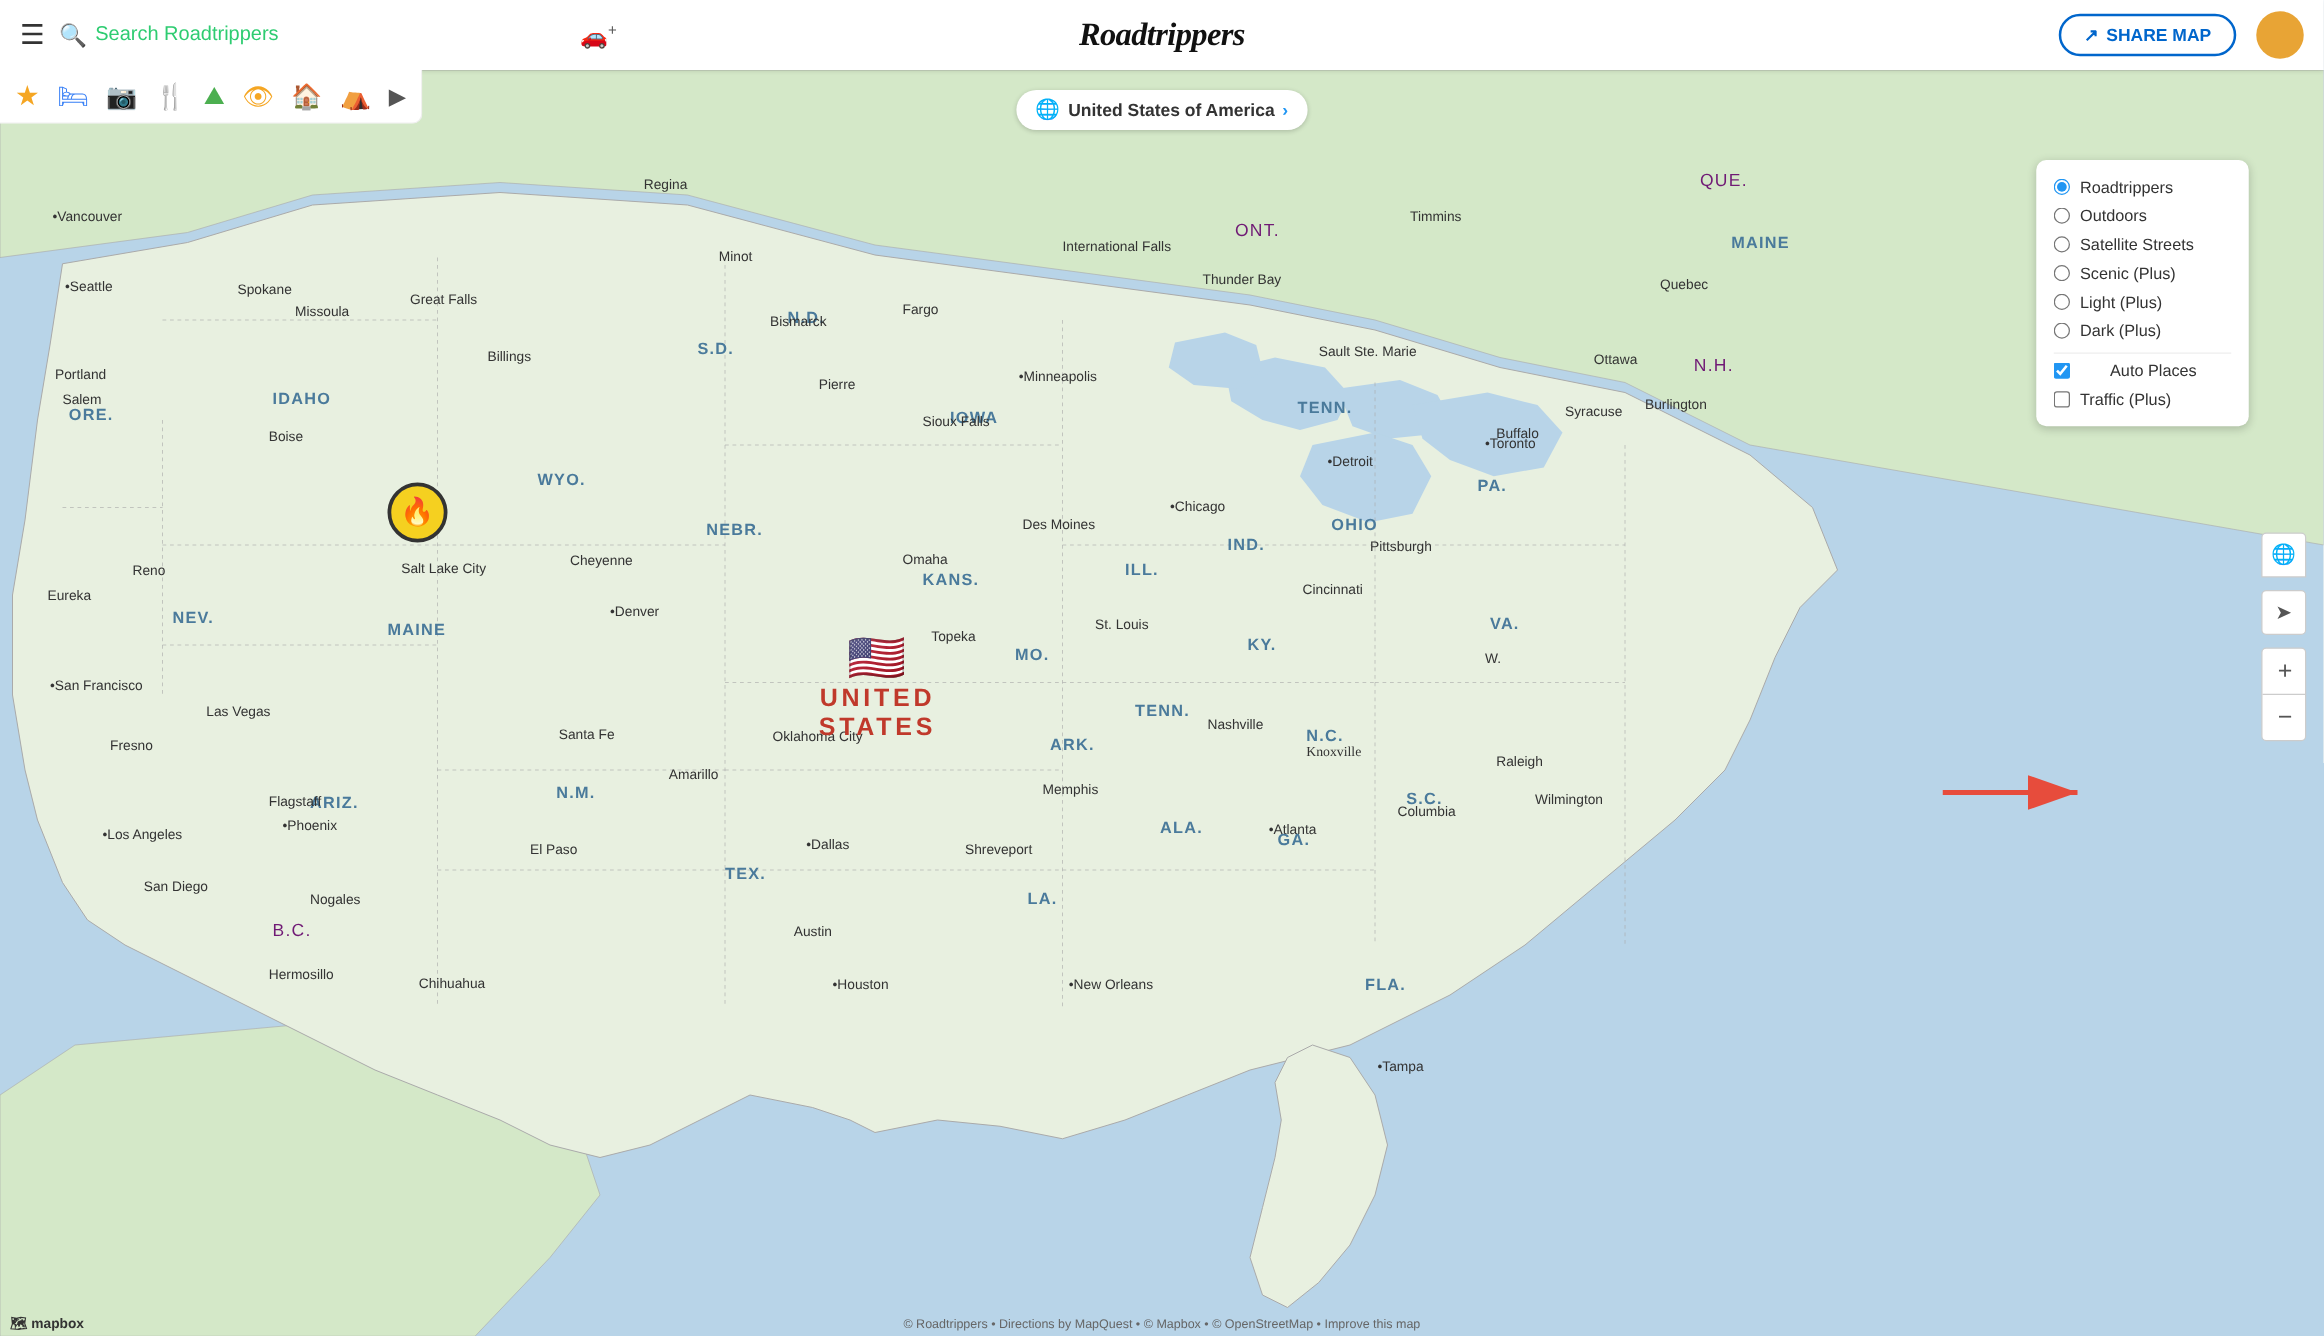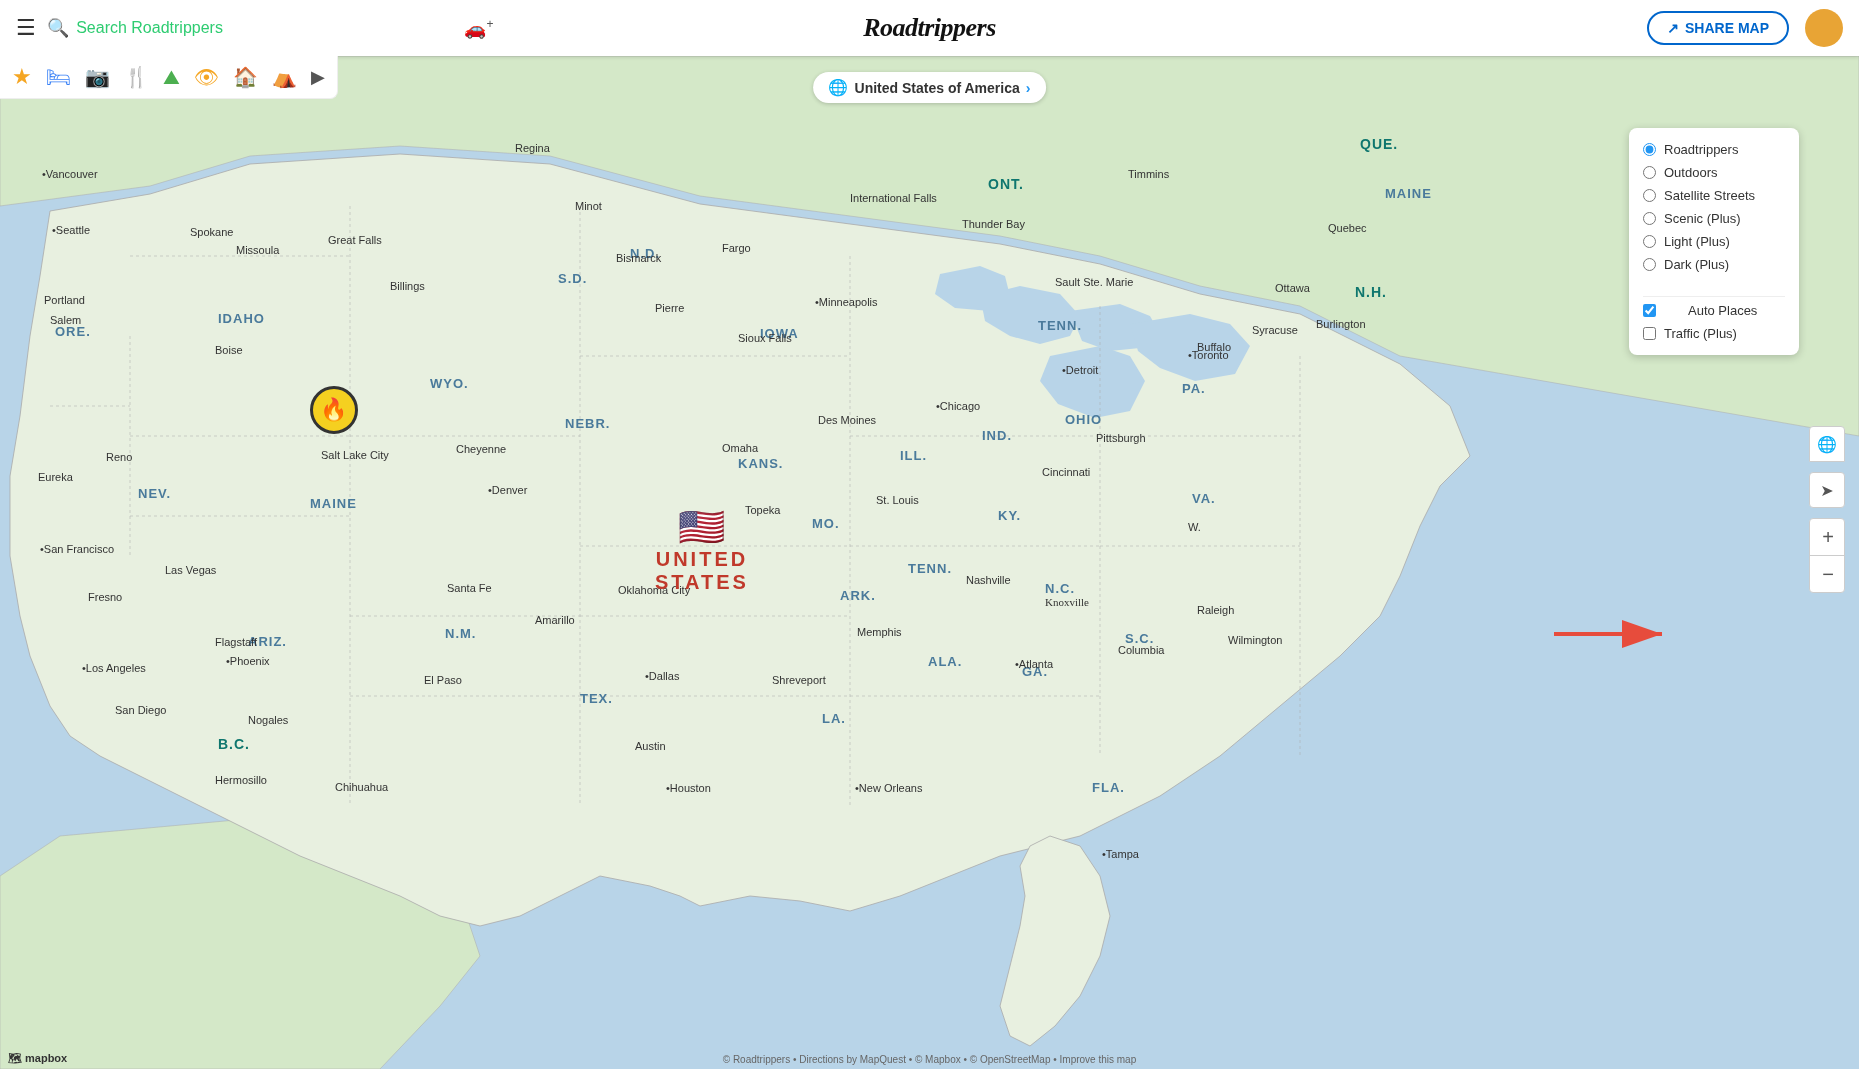--- a/index.html
+++ b/index.html
@@ -297,22 +297,22 @@
       font-weight: 700;
       color: #4a7a9b;
       letter-spacing: 1px;
     }
     .map-label.city {
       font-size: 11px;
       color: #333;
     }
     .map-label.province {
       font-size: 14px;
-      font-weight: 700;
-      color: #0f766e;
+      font-weight: 400;
+      color: #701a75;
       letter-spacing: 1px;
     }
   </style>
 </head>
 <body>
 
 <div id="header">
   <button id="hamburger-btn">☰</button>
   <span id="search-icon-header">🔍</span>
   <input id="search-input" style="color: rgb(46, 204, 113); font-size: 16px; border: none; outline: none; width: 240px; background: transparent;" value="Search Roadtrippers" placeholder="Search Roadtrippers">
@@ -452,21 +452,21 @@
   <div class="map-label city" style="top:526px;left:447px;">Santa Fe</div>
   <div class="map-label city" style="top:658px;left:248px;">Nogales</div>
   <div class="map-label city" style="top:618px;left:424px;">El Paso</div>
   <div class="map-label city" style="top:558px;left:535px;">Amarillo</div>
   <div class="map-label city" style="top:528px;left:618px;">Oklahoma City</div>
   <div class="map-label city" style="top:614px;left:645px;">•Dallas</div>
   <div class="map-label city" style="top:684px;left:635px;">Austin</div>
   <div class="map-label city" style="top:726px;left:666px;">•Houston</div>
   <div class="map-label city" style="top:618px;left:772px;">Shreveport</div>
   <div class="map-label city" style="top:726px;left:855px;">•New Orleans</div>
-  <div class="map-label city" style="top:570px;left:857px;text-align:center;">Memphis</div>
+  <div class="map-label city" style="top:570px;left:834px;text-align:center;">Memphis</div>
   <div class="map-label city" style="top:518px;left:966px;">Nashville</div>
   <div class="map-label city" style="top:540px;left:1045px;font-family:Liberation Serif, serif;">Knoxville</div>
   <div class="map-label city" style="top:602px;left:1015px;">•Atlanta</div>
   <div class="map-label city" style="top:548px;left:1197px;">Raleigh</div>
   <div class="map-label city" style="top:578px;left:1228px;">Wilmington</div>
   <div class="map-label city" style="top:376px;left:1084px;padding-left:12px;">Pittsburgh</div>
   <div class="map-label city" style="top:308px;left:1062px;">•Detroit</div>
   <div class="map-label city" style="top:285px;left:1197px;">Buffalo</div>
   <div class="map-label city" style="top:268px;left:1252px;">Syracuse</div>
   <div class="map-label city" style="top:293px;left:1188px;">•Toronto</div>
@@ -527,21 +527,21 @@
       <span>Scenic (Plus)</span>
     </div>
     <div class="style-option">
       <input type="radio" name="mapstyle" style="">
       <span>Light (Plus)</span>
     </div>
     <div class="style-option">
       <input type="radio" name="mapstyle" style="">
       <span>Dark (Plus)</span>
     </div>
-    <div class="style-option" style="margin-top:20px;border-top:1px solid #eee;padding-top:6px;gap:32px;">
+    <div class="style-option" style="margin-top:6px;border-top:1px solid #eee;padding-top:6px;gap:32px;">
       <input type="checkbox" checked="" style="accent-color: rgb(33, 150, 243);">
       <span>Auto Places</span>
     </div>
     <div class="style-option">
       <input type="checkbox" style="">
       <span>Traffic (Plus)</span>
     </div>
   </div>
 
   

